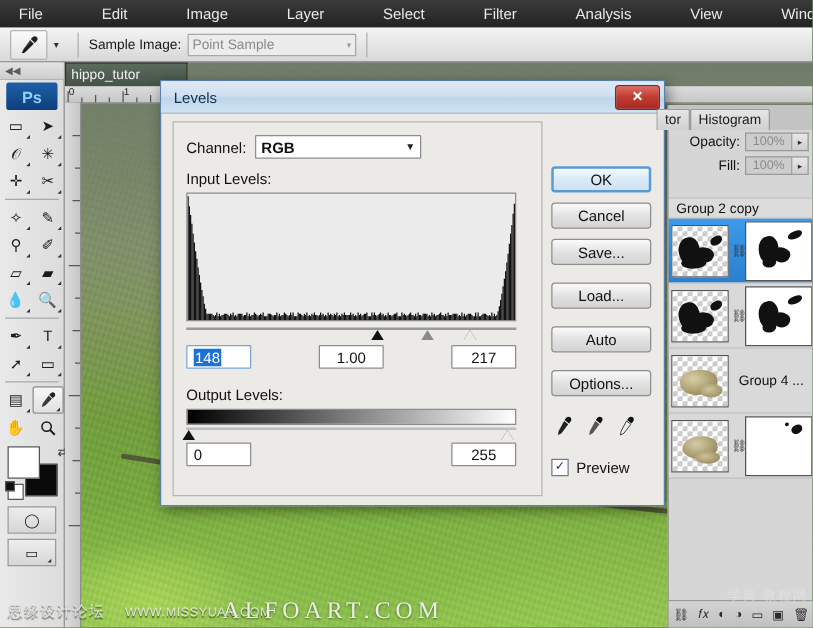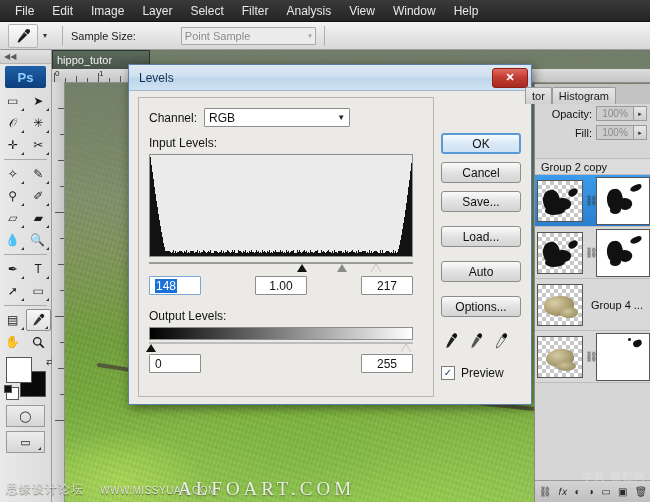--- a/index.html
+++ b/index.html
@@ -31,42 +31,42 @@
     background:linear-gradient(to bottom,rgba(112,124,104,.95),rgba(118,132,100,.6),rgba(120,140,90,0));
     filter:blur(0px);
   }
   .twig{position:absolute;background:#4a4034;border-radius:2px;opacity:.75;}
 
   
   #menubar{
     position:absolute;left:0;top:0;width:650px;height:22px;
     background:linear-gradient(to bottom,#3a3a3a,#242424);
     border-bottom:1px solid #111;
-    display:flex;align-items:center;padding-left:6px;box-sizing:border-box;
+    display:flex;align-items:center;padding-left:6px;box-sizing:border-box;gap:29px;
   }
   .menu-item{color:#e8e8e8;font-size:12px;padding:2px 9px;cursor:default;white-space:nowrap;}
 
   
   #optionsbar{
     position:absolute;left:0;top:22px;width:650px;height:28px;
     background:linear-gradient(to bottom,#f4f4f4,#d8d8d8);
     border-bottom:1px solid #9a9a9a;
     display:flex;align-items:center;box-sizing:border-box;padding-left:8px;
   }
   .opt-tool-well{
     width:28px;height:22px;display:flex;align-items:center;justify-content:center;
     background:linear-gradient(to bottom,#fbfbfb,#e3e3e3);border:1px solid #b4b4b4;border-radius:2px;
   }
   .opt-caret{margin-left:5px;margin-right:7px;font-size:8px;color:#333;}
   .opt-sep{width:1px;height:20px;background:#b0b0b0;margin:0 8px;}
   .opt-label{font-size:11px;color:#1a1a1a;margin-right:5px;}
   .opt-combo{
     width:135px;height:18px;background:#ececec;border:1px solid #a8a8a8;
     display:flex;align-items:center;justify-content:space-between;
-    padding:0 3px;box-sizing:border-box;color:#8a8a8a;font-size:11px;border-radius:1px;margin-left:40px;
+    padding:0 3px;box-sizing:border-box;color:#8a8a8a;font-size:11px;border-radius:1px;
   }
   .opt-combo .arr{font-size:7px;color:#9a9a9a;}
 
   
   #toolbar{
     position:absolute;left:0;top:50px;width:52px;height:452px;
     background:linear-gradient(to right,#e9e9e9,#dcdcdc);
     border-right:1px solid #9a9a9a;box-sizing:border-box;
   }
   #tb-collapse{
@@ -142,23 +142,23 @@
     display:flex;align-items:center;justify-content:center;cursor:pointer;
   }
   #lv-body{position:relative;height:314px;}
   #lv-inner{
     position:absolute;left:9px;top:6px;width:296px;height:300px;
     border:1px solid #b9b6b1;background:#eceae6;box-sizing:border-box;
   }
   .fld-row{display:flex;align-items:center;margin:10px 0 0 10px;}
   .fld-label{font-size:12px;color:#111;margin-right:7px;}
   .combo{
-    width:146px;height:19px;background:#fff;border:1px solid #8d8d8d;
+    width:133px;height:19px;background:#fff;border:1px solid #8d8d8d;
     display:flex;align-items:center;justify-content:space-between;
-    padding:0 4px;box-sizing:border-box;font-size:12px;color:#111;border-radius:1px;
+    padding:0 4px;box-sizing:border-box;font-size:12px;color:#111;border-radius:1px;font-weight:bold;
   }
   .combo .arr{font-size:8px;color:#222;}
   .section-label{font-size:12px;color:#111;margin:9px 0 4px 10px;}
   #histo{
     margin-left:10px;width:264px;height:103px;background:#ebebeb;
     border:1px solid #8d8d8d;box-sizing:border-box;position:relative;overflow:hidden;
   }
   .hbar{position:absolute;bottom:0;width:1px;background:#131313;}
   #in-slider-track{
     margin-left:10px;width:264px;height:2px;background:#9a9a9a;margin-top:5px;position:relative;
@@ -309,21 +309,21 @@
 <div id="optionsbar">
   <div class="opt-tool-well">
     <svg width="16" height="16" viewBox="0 0 16 16" aria-hidden="true">
       <path d="M11.2 1.6c.9-.9 2.3-.9 3.2 0s.9 2.3 0 3.2l-1.6 1.6-3.2-3.2 1.6-1.6z" fill="#222"></path>
       <path d="M9.1 3.9l3 3-6.4 6.4-1.1.4-1.9.6.6-1.9.4-1.1 5.4-7.4z" fill="#3a3a3a"></path>
       <path d="M2.4 13.6l1.3-.4.4-1.3 6-6 1 1-6 6-.4 1.3-1.3.4-1-1z" fill="#111"></path>
     </svg>
   </div>
   <div class="opt-caret">▾</div>
   <div class="opt-sep"></div>
-  <div class="opt-label">Sample Size:</div>
+  <div class="opt-label">Sample Image:</div>
   <div class="opt-combo">
     <span>Point Sample</span>
     <span class="arr">▾</span>
   </div>
   <div class="opt-sep"></div>
 </div>
 
 <div id="toolbar">
   <div id="tb-collapse">◀◀</div>
   <div id="ps-logo">Ps</div>

